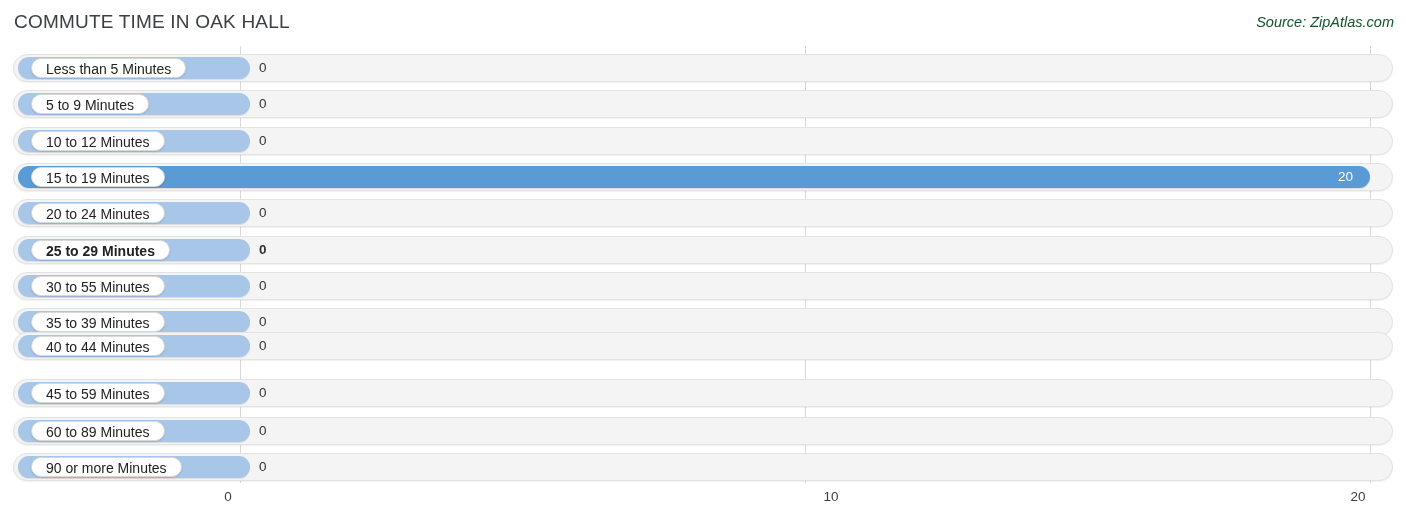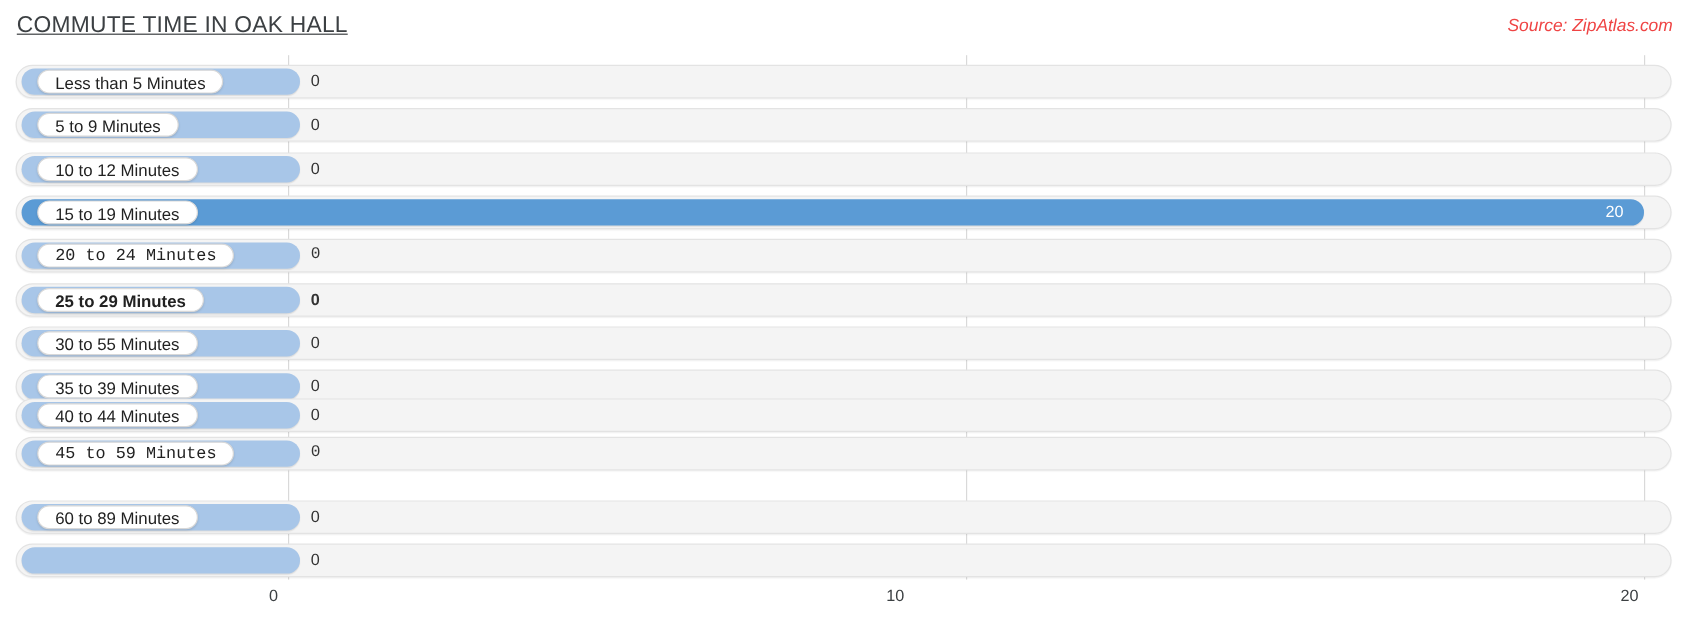--- a/index.html
+++ b/index.html
@@ -24,29 +24,28 @@
   }
   #chart-title {
     position: absolute;
     left: 14px;
     top: 11px;
     font-size: 19px;
     letter-spacing: 0.2px;
     color: #3c4043;
     font-weight: 400;
     white-space: nowrap;
-    text-decoration: underline;
   }
   #source-label {
     position: absolute;
     right: 12px;
     top: 14px;
     font-size: 14.5px;
     font-style: italic;
-    color: #ef4444;
+    color: #14532d;
     white-space: nowrap;
   }
 
   
   #plot {
     position: absolute;
     left: 0;
     top: 46px;
     width: 1406px;
     height: 437px;
@@ -194,21 +193,21 @@
         <div class="bar" style="width: 232px;"></div>
         <div class="pill">10 to 12 Minutes</div>
         <div class="value-out" style="left: 246px;">0</div>
       </div>
       <div class="row" style="top: 116.9px;">
         <div class="track"></div>
         <div class="bar highlight" style="width: 1352px;"></div>
         <div class="pill">15 to 19 Minutes</div>
         <div class="value-in" style="left: 1325px;">20</div>
       </div>
-      <div class="row" style="top: 153.2px; font-family: Liberation Mono, monospace;">
+      <div class="row" style="top: 153.2px;">
         <div class="track"></div>
         <div class="bar" style="width: 232px;"></div>
         <div class="pill">20 to 24 Minutes</div>
         <div class="value-out" style="left: 246px;">0</div>
       </div>
       <div class="row" style="top: 189.5px; font-weight: bold;">
         <div class="track"></div>
         <div class="bar" style="width: 232px;"></div>
         <div class="pill">25 to 29 Minutes</div>
         <div class="value-out" style="left: 246px;">0</div>
@@ -224,37 +223,38 @@
         <div class="bar" style="width: 232px;"></div>
         <div class="pill">35 to 39 Minutes</div>
         <div class="value-out" style="left: 246px;">0</div>
       </div>
       <div class="row" style="top: 286px;">
         <div class="track"></div>
         <div class="bar" style="width: 232px;"></div>
         <div class="pill">40 to 44 Minutes</div>
         <div class="value-out" style="left: 246px;">0</div>
       </div>
-      <div class="row" style="top: 318px; font-family: Liberation Mono, monospace;">
+      <div class="row" style="top: 333px;">
         <div class="track"></div>
         <div class="bar" style="width: 232px;"></div>
         <div class="pill">45 to 59 Minutes</div>
         <div class="value-out" style="left: 246px;">0</div>
       </div>
       <div class="row" style="top: 371px;">
         <div class="track"></div>
         <div class="bar" style="width: 232px;"></div>
         <div class="pill">60 to 89 Minutes</div>
         <div class="value-out" style="left: 246px;">0</div>
       </div>
       <div class="row" style="top: 407.3px;">
         <div class="track"></div>
         <div class="bar" style="width: 232px;"></div>
+        <div class="pill">90 or more Minutes</div>
         <div class="value-out" style="left: 246px;">0</div>
       </div>
     </div>
 </div>
 
 <div id="axis">
     <div class="tick-label" style="left: 228px;">0</div>
-    <div class="tick-label" style="left: 746px;">10</div>
+    <div class="tick-label" style="left: 831px;">10</div>
     <div class="tick-label" style="left: 1358px;">20</div>
   </div>
 
 </body></html>

